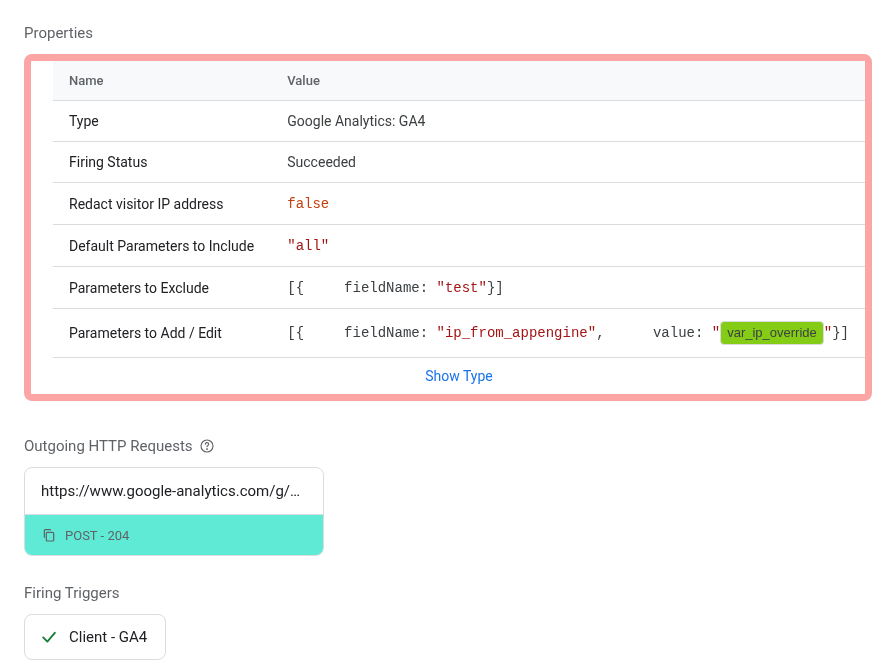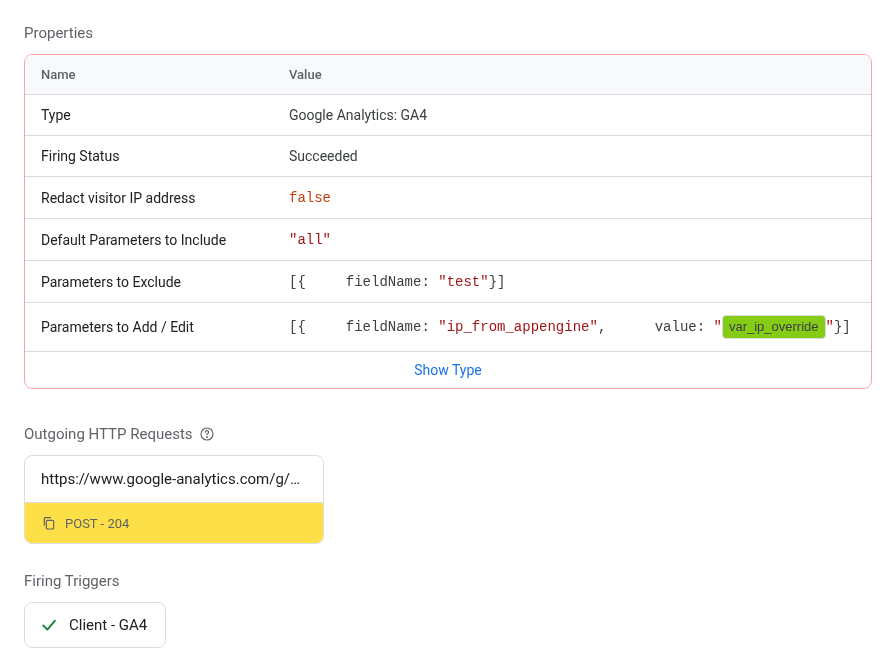--- a/index.html
+++ b/index.html
@@ -21,25 +21,26 @@
       gap: 6px;
     }
     .help-icon {
       width: 16px;
       height: 16px;
       stroke: #5f6368;
       fill: none;
     }
     .properties-table {
       width: 100%;
-      border: 1px solid #fca5a5;
+      border: 7px solid #fca5a5;
       border-radius: 8px;
       overflow: hidden;
       border-collapse: separate;
       border-spacing: 0;
+      padding-left: 22px;
     }
     .properties-table thead th {
       background: #f8f9fa;
       color: #5f6368;
       font-weight: 500;
       font-size: 13px;
       text-align: left;
       padding: 12px 16px;
       border-bottom: 1px solid #dadce0;
     }
@@ -98,21 +99,21 @@
     .http-card .url-row {
       padding: 14px 16px;
       font-size: 15px;
       color: #202124;
       white-space: nowrap;
       overflow: hidden;
       text-overflow: ellipsis;
       border-bottom: 1px solid #dadce0;
     }
     .http-card .meta-row {
-      background: #fde047;
+      background: #5eead4;
       padding: 12px 16px;
       display: flex;
       align-items: center;
       gap: 8px;
       color: #5f6368;
       font-size: 13px;
     }
     .copy-icon {
       width: 16px;
       height: 16px;

